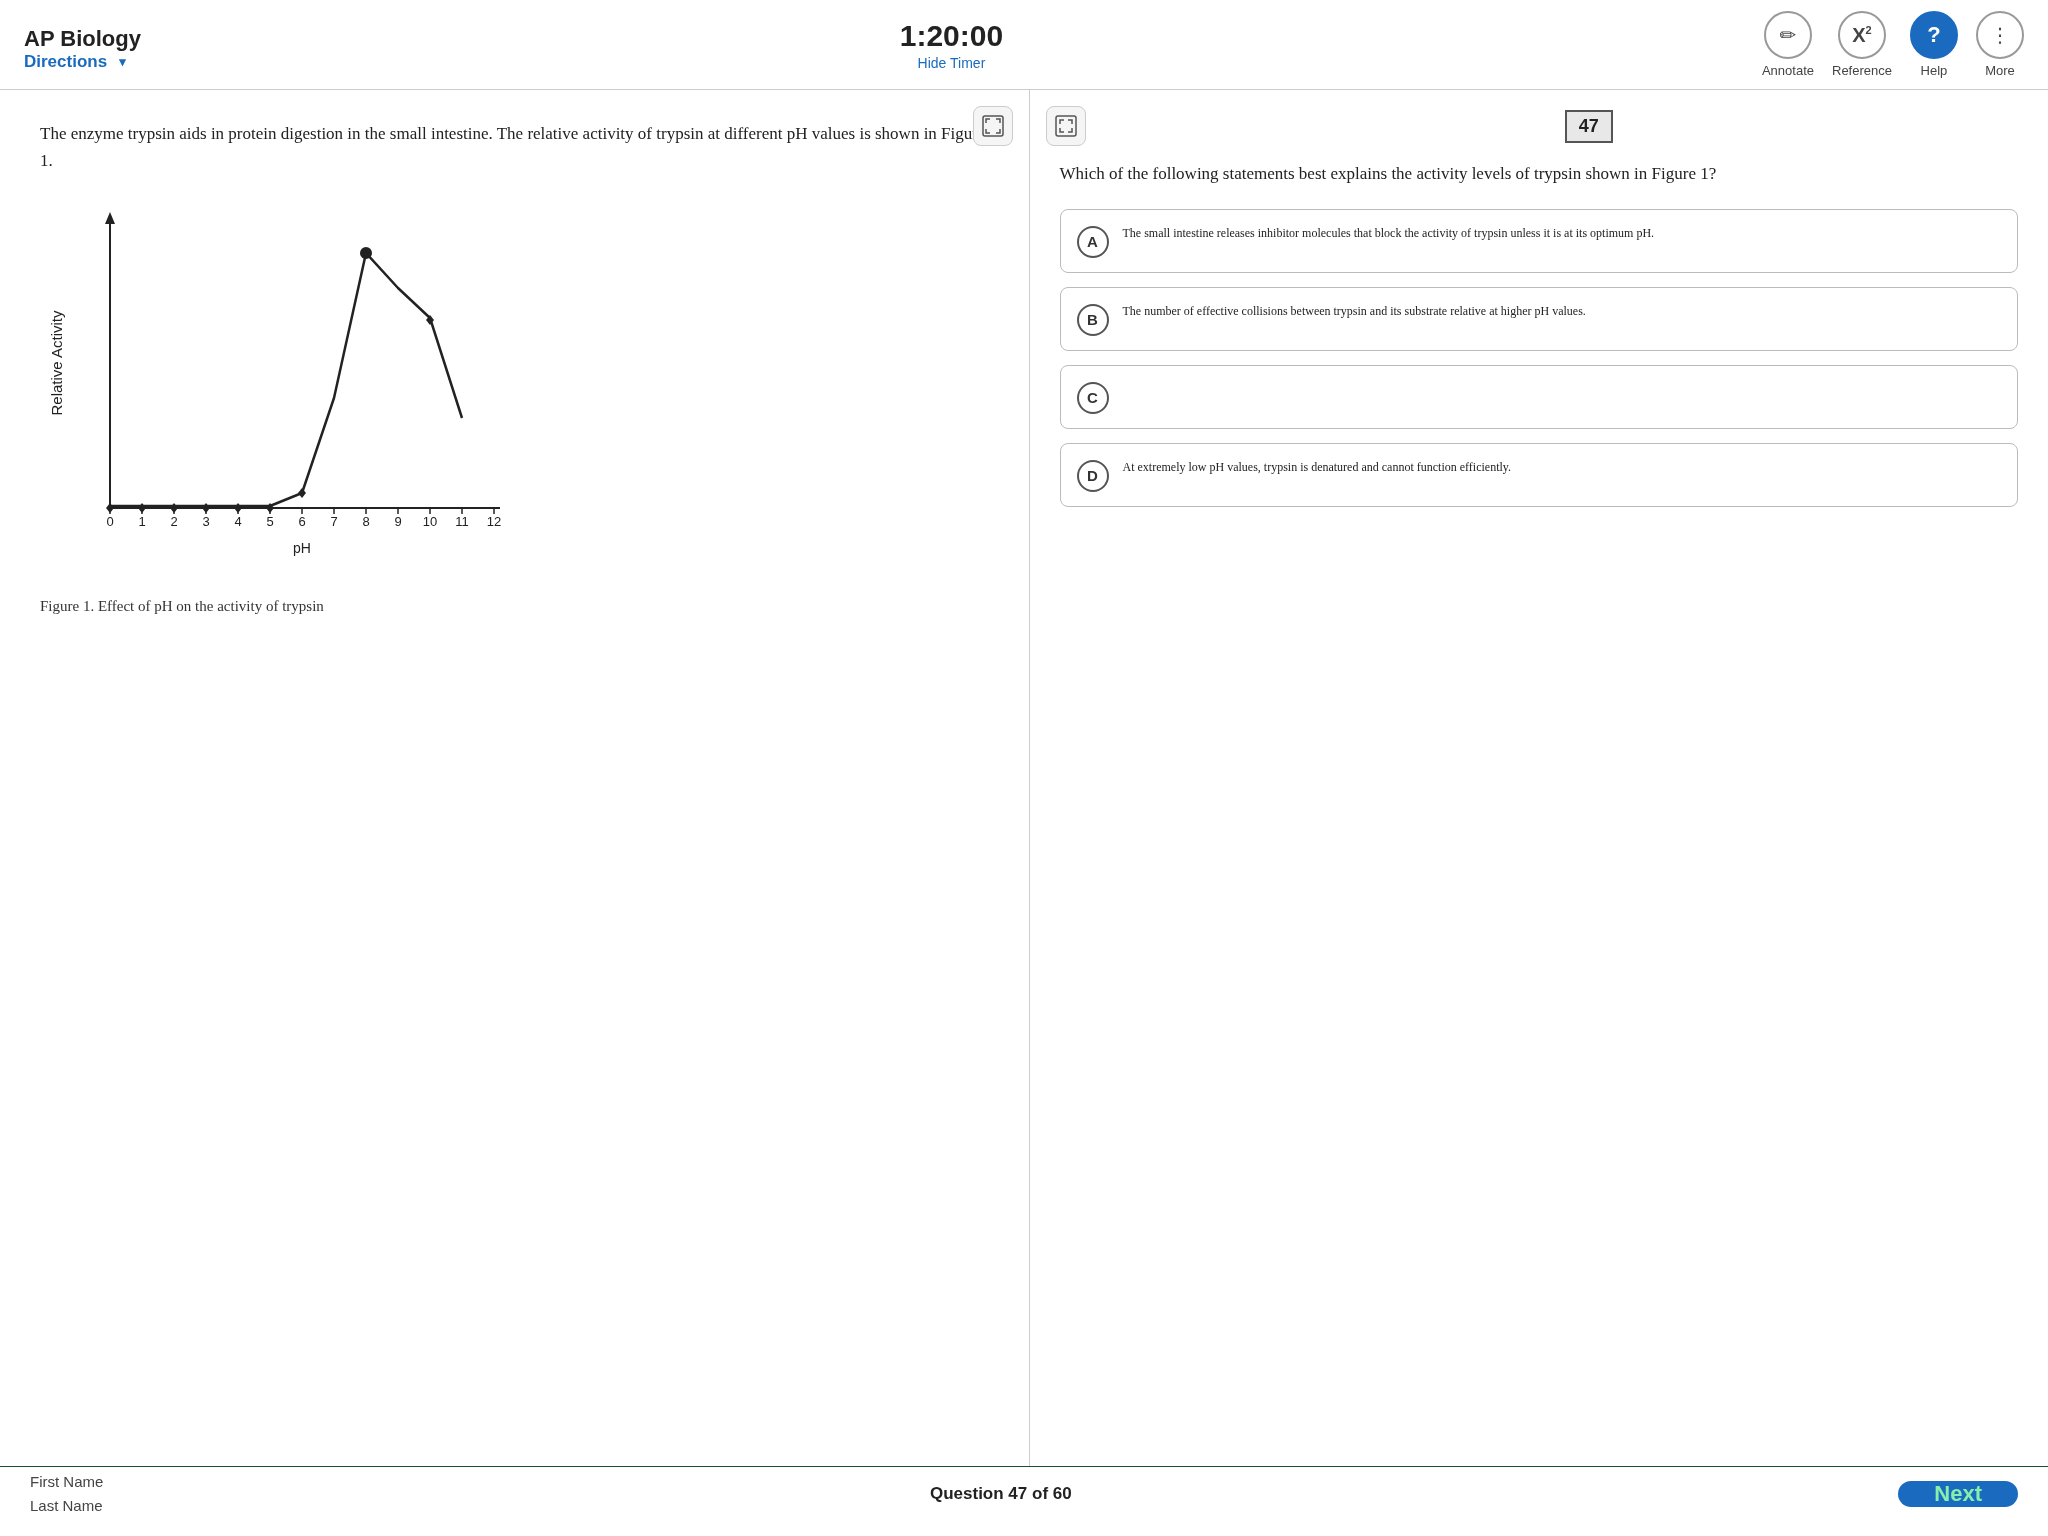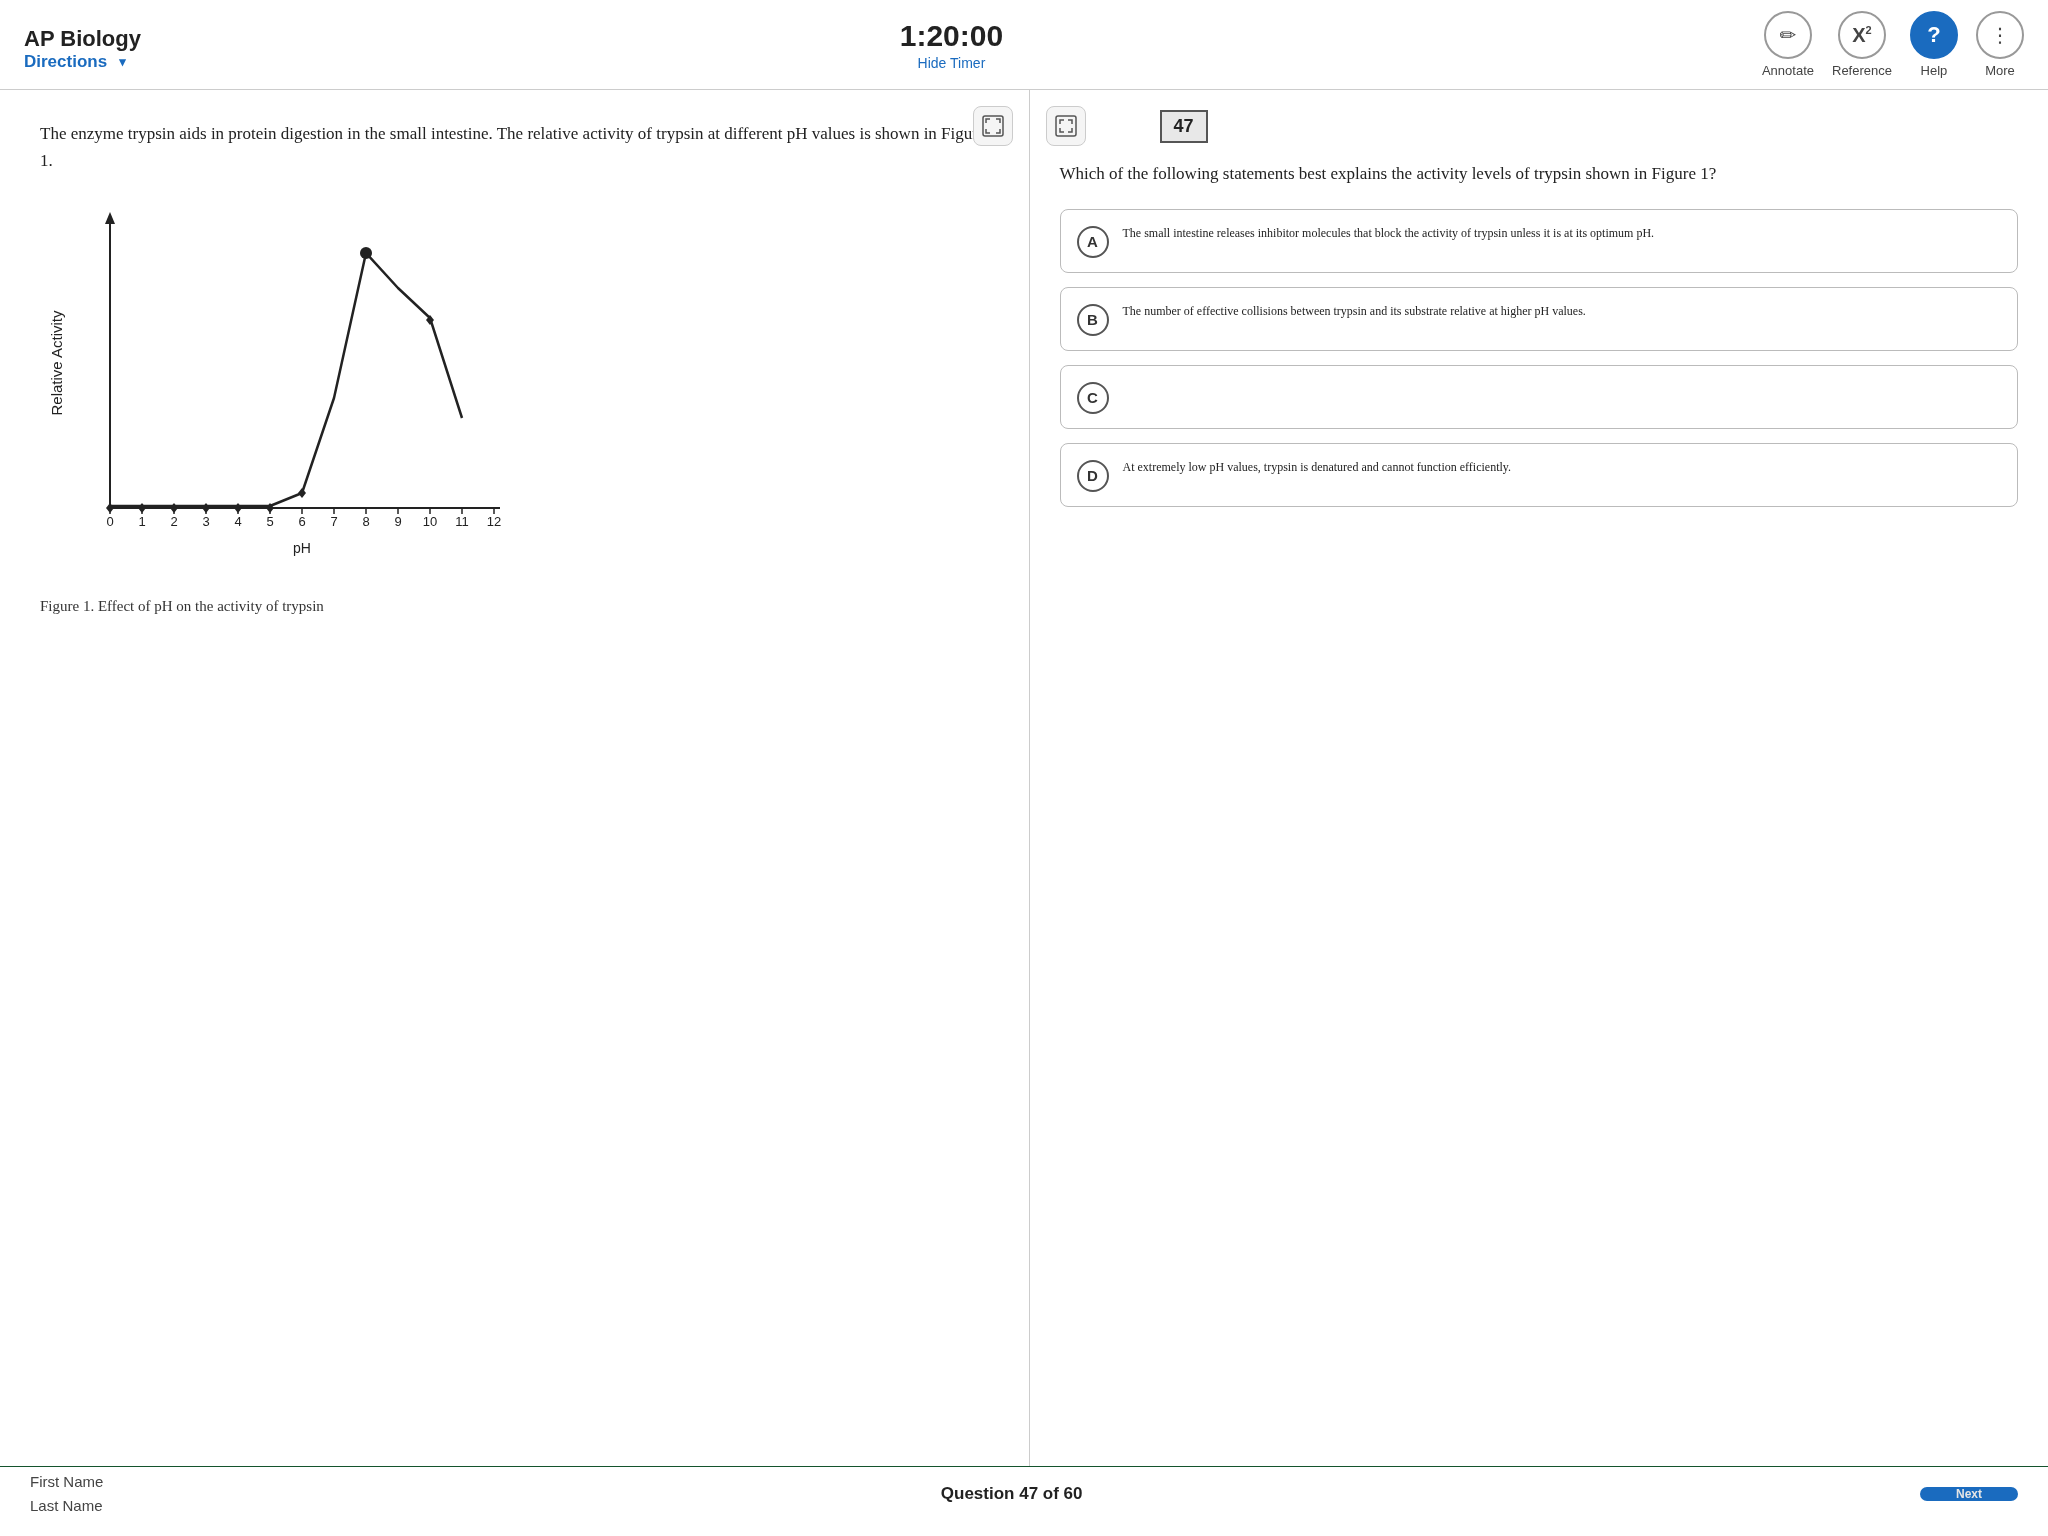--- a/index.html
+++ b/index.html
@@ -96,22 +96,22 @@
 
     
     .footer {
       height: 54px; display: flex; align-items: center;
       justify-content: space-between; padding: 0 30px;
       border-top: 1px solid #14532d; background: #fff;
     }
     .footer-left { font-size: 15px; color: #444; font-family: Arial, sans-serif; line-height: 1.6; }
     .footer-center { font-size: 17px; font-weight: bold; font-family: Arial, sans-serif; }
     .next-btn {
-      background: #1a6bbf; color: #e5e5e5; border: none; border-radius: 24px;
-      padding: 0 36px; font-size: 12px; font-weight: bold;
+      background: #1a6bbf; color: #86efac; border: none; border-radius: 24px;
+      padding: 0 36px; font-size: 22px; font-weight: bold;
       cursor: pointer; font-family: Arial, sans-serif;
     }
 
     
     .axis-label { font-family: Arial, sans-serif; font-size: 13px; fill: #222; }
     .axis-title { font-family: Arial, sans-serif; font-size: 14px; fill: #222; }
   </style>
 </head>
 <body>
 
@@ -241,21 +241,21 @@
     <button class="expand-btn-right">
       <svg width="22" height="22" viewBox="0 0 22 22" fill="none" xmlns="http://www.w3.org/2000/svg">
         <rect x="1" y="1" width="20" height="20" rx="2" stroke="#555" stroke-width="1.5" fill="none"></rect>
         <polyline points="5,9 5,5 9,5" stroke="#555" stroke-width="1.5" fill="none"></polyline>
         <polyline points="13,5 17,5 17,9" stroke="#555" stroke-width="1.5" fill="none"></polyline>
         <polyline points="5,13 5,17 9,17" stroke="#555" stroke-width="1.5" fill="none"></polyline>
         <polyline points="13,17 17,17 17,13" stroke="#555" stroke-width="1.5" fill="none"></polyline>
       </svg>
     </button>
 
-    <div style="margin-left: 50px;">
+    <div style="margin-left: 50px; text-align: center;">
       <div class="question-number-bar">47</div>
     </div>
 
     <p class="question-text">Which of the following statements best explains the activity levels of trypsin shown in Figure 1?</p>
 
     <div>
 
       <div class="answer-choice">
         <div class="choice-letter">A</div>
         <div class="choice-text">The small intestine releases inhibitor molecules that block the activity of trypsin unless it is at its optimum pH.</div>

